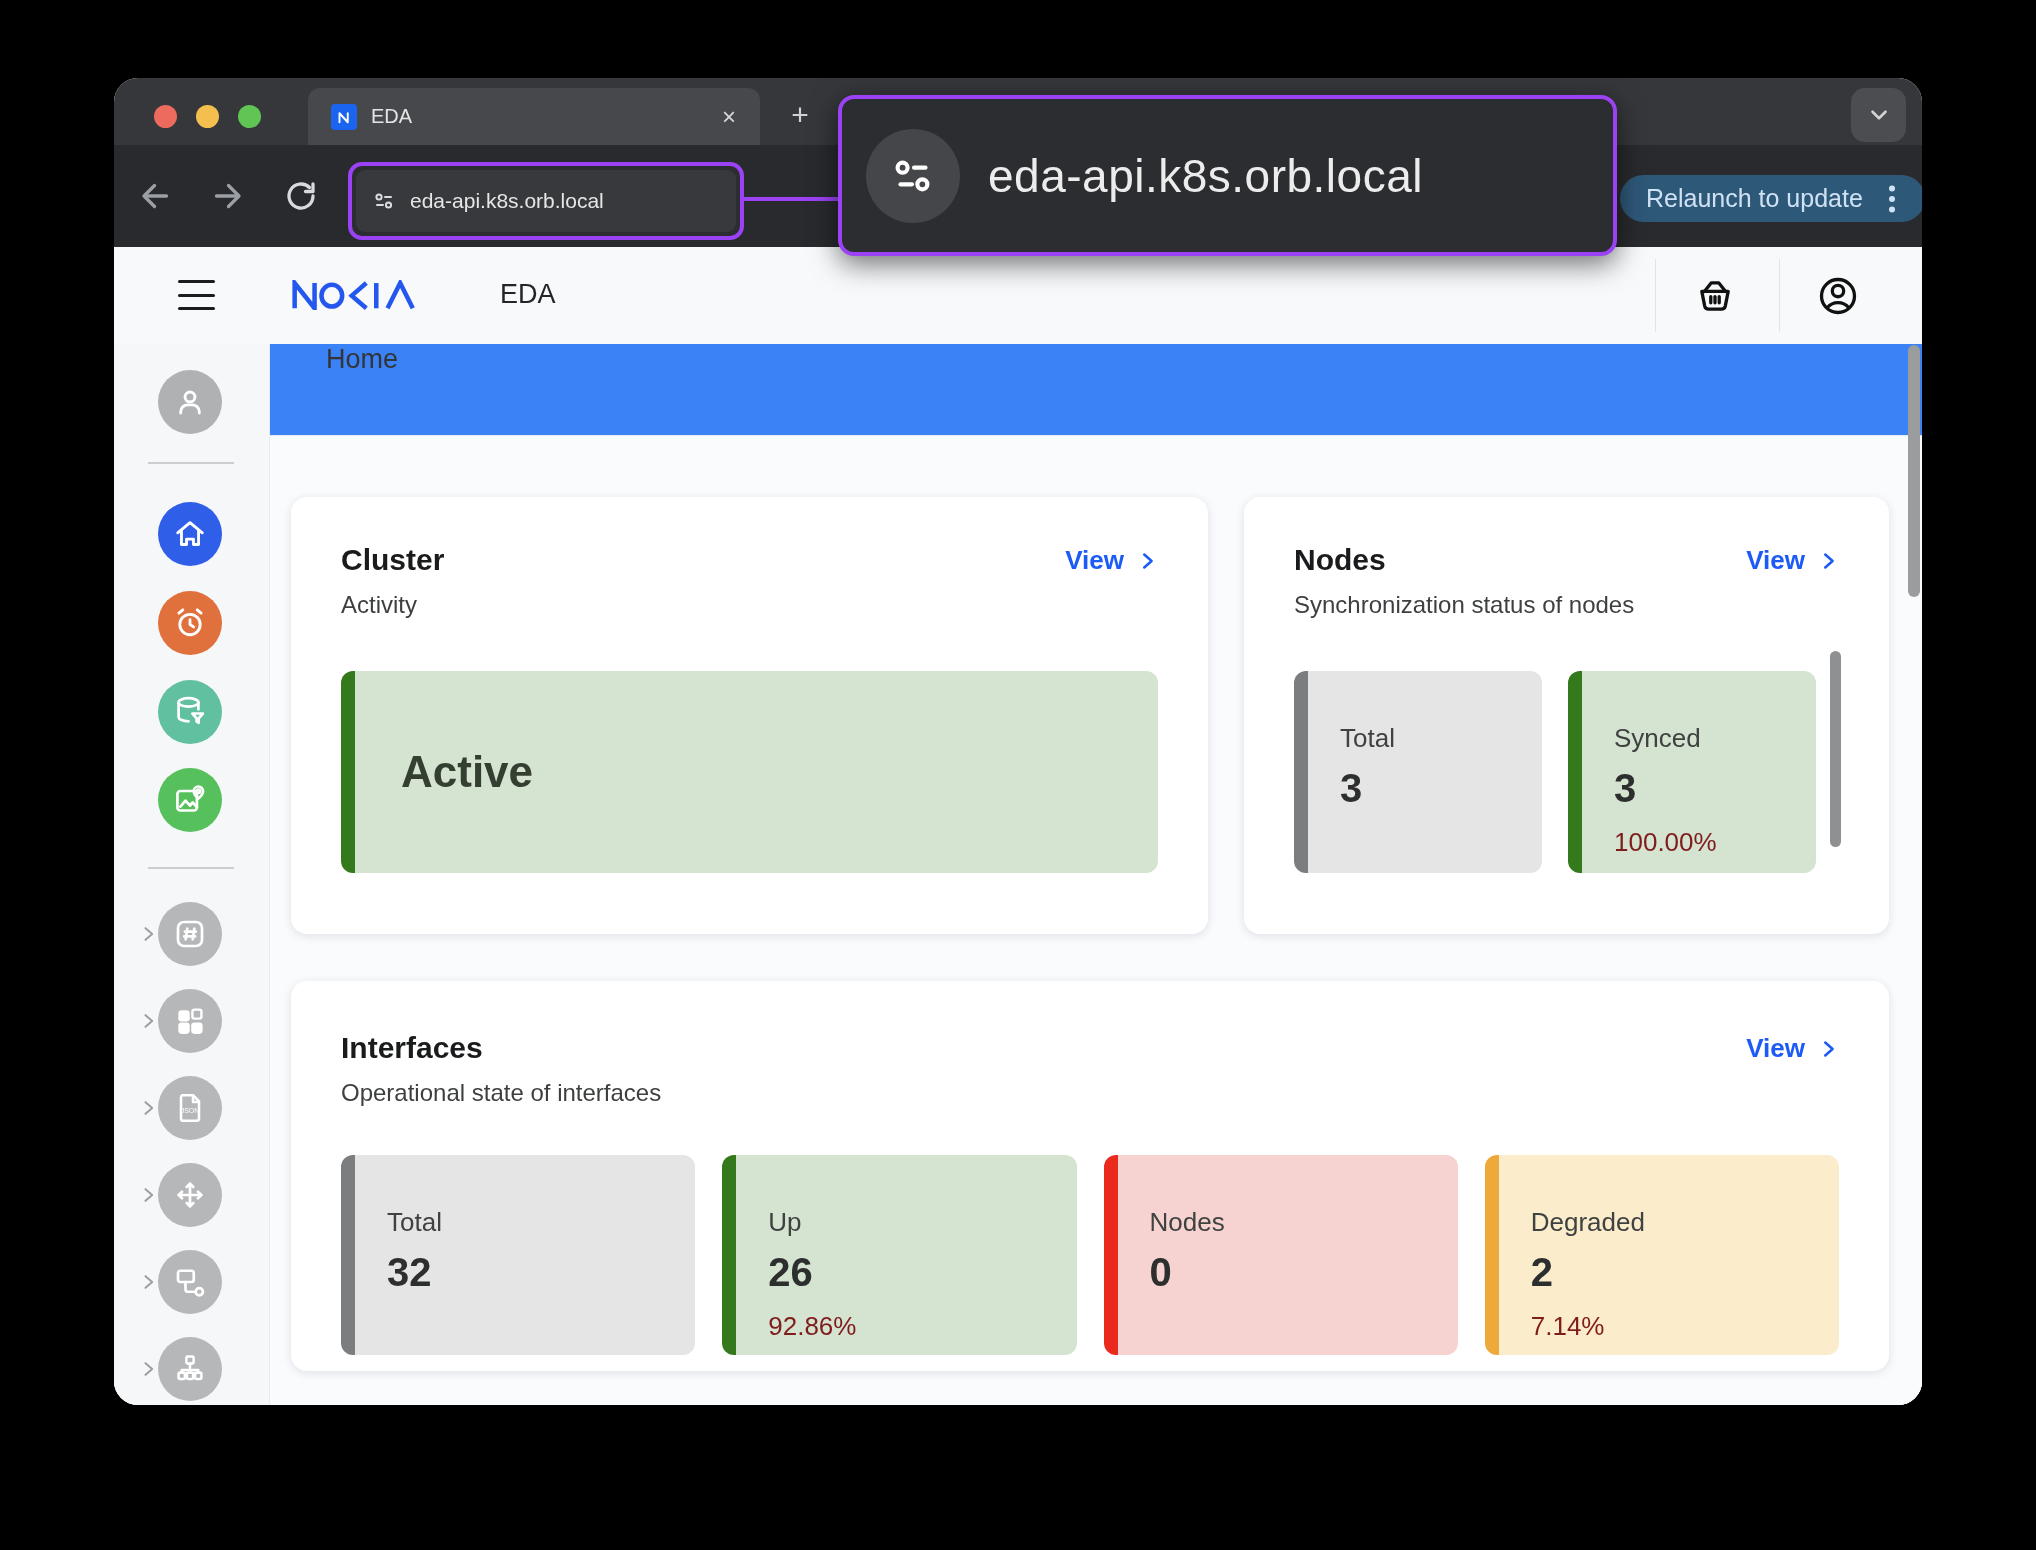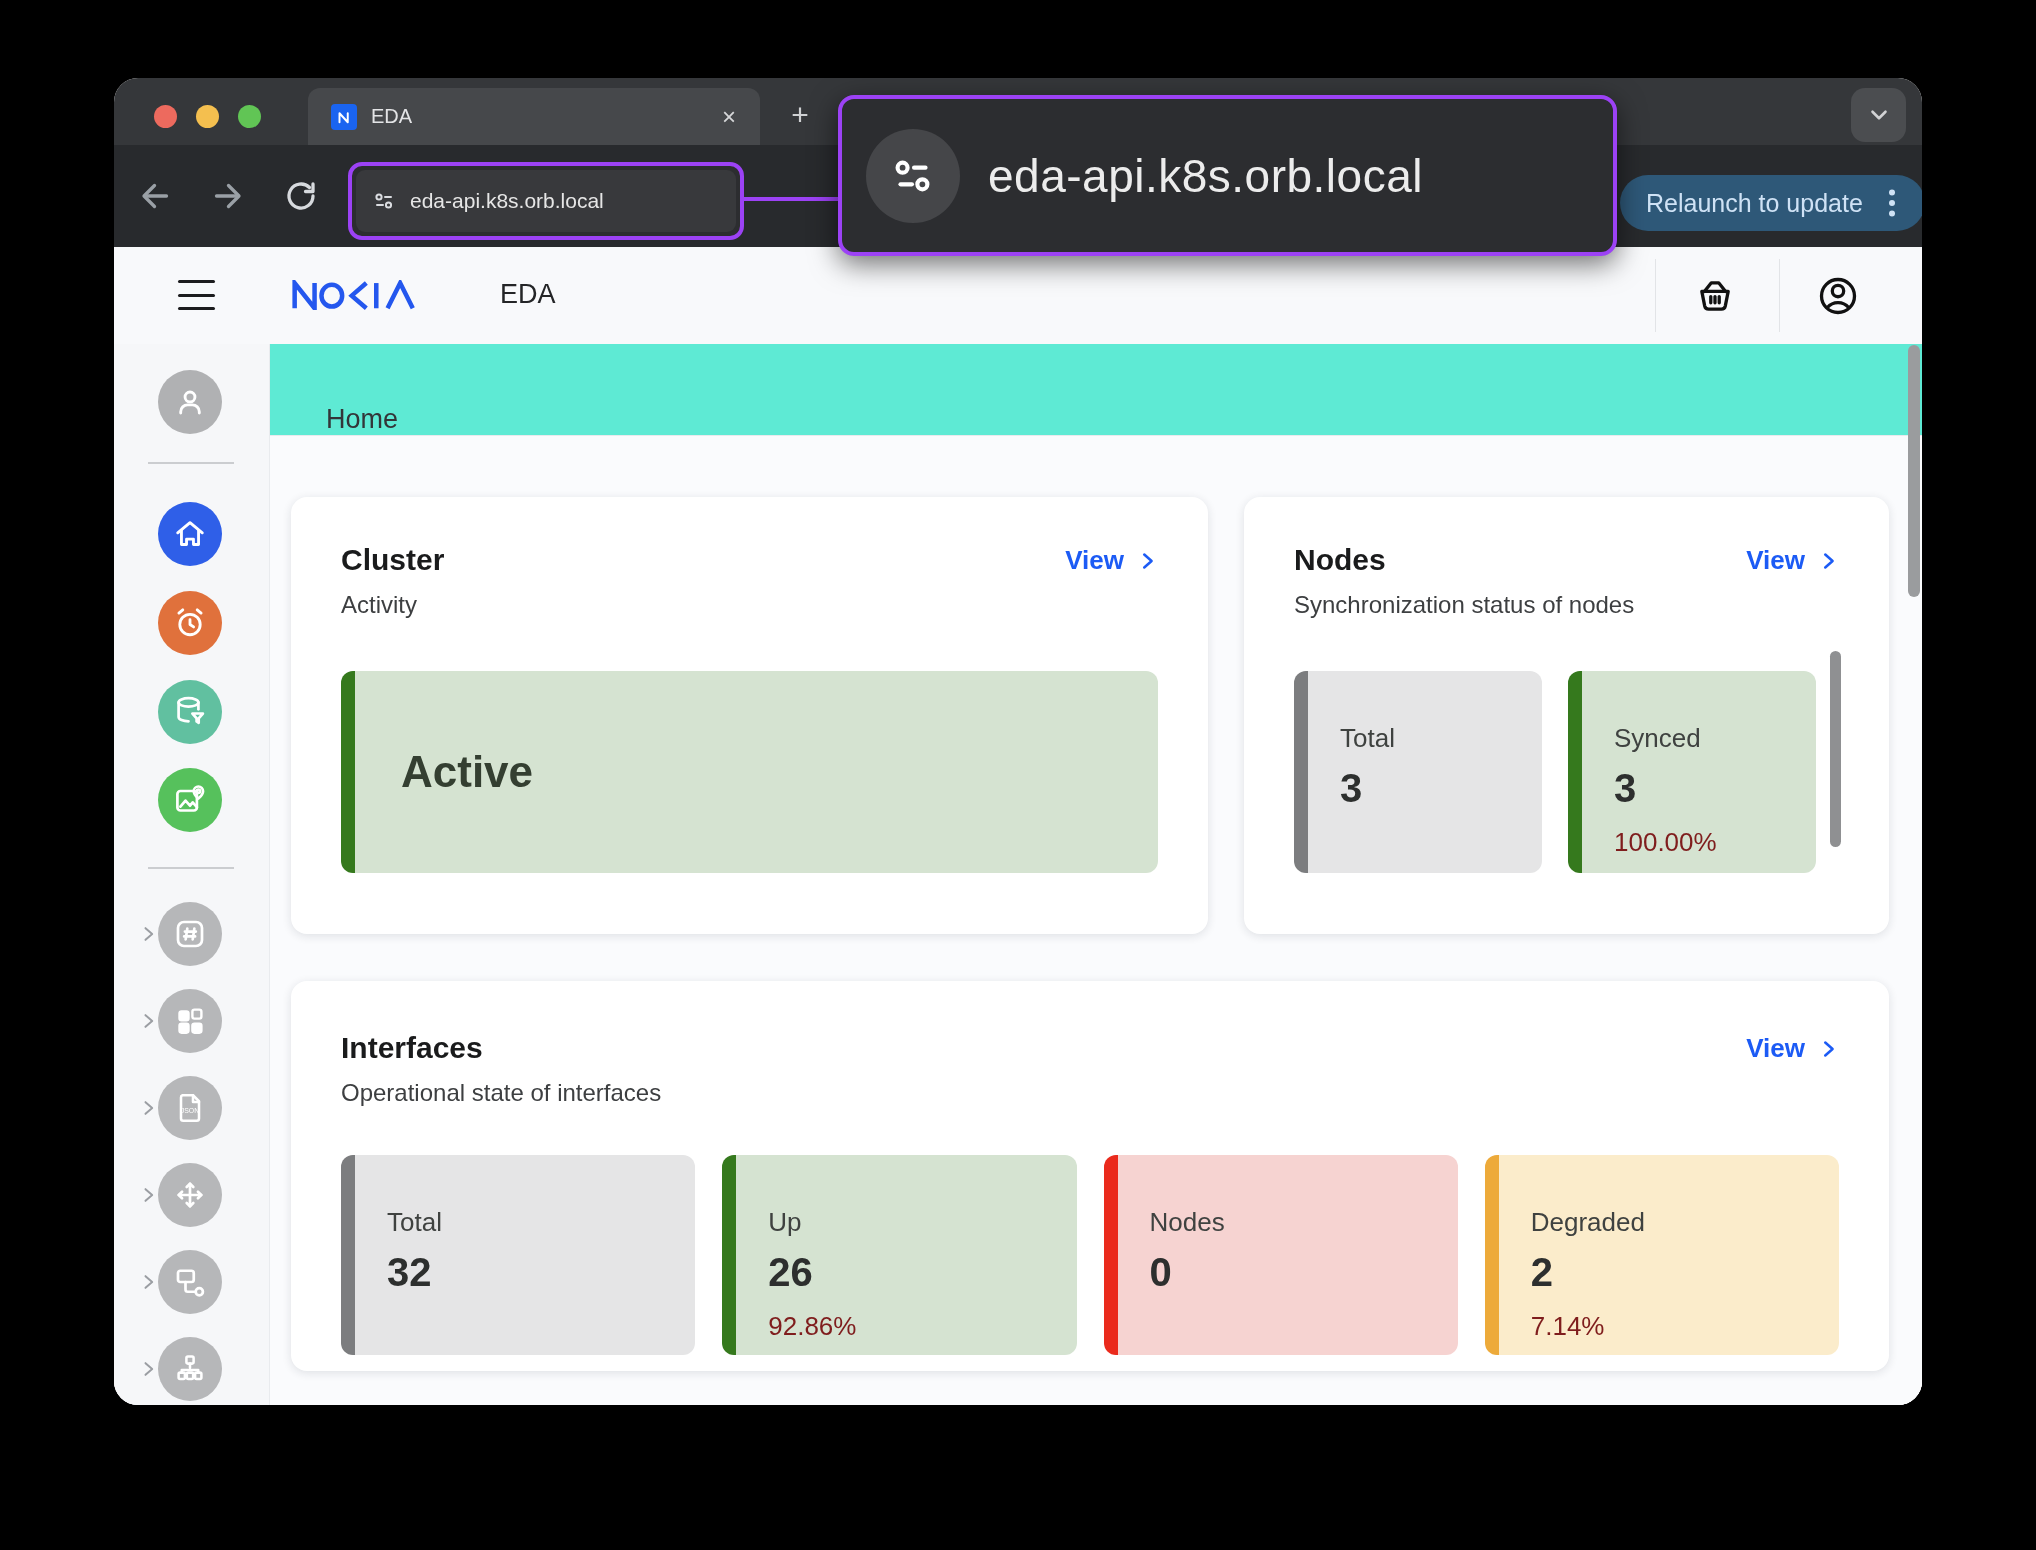--- a/index.html
+++ b/index.html
@@ -41,21 +41,21 @@
 
   .connector { position:absolute; left:626px; top:119px; width:100px; height:4px; background:#9c42f5; z-index:2; }
 
   .callout { position:absolute; left:724px; top:17px; width:779px; height:161px; background:#2c2d30;
              border:4px solid #9c42f5; border-radius:16px; z-index:4;
              display:flex; align-items:center; box-shadow:0 8px 28px rgba(0,0,0,.55); }
   .callout-badge { width:94px; height:94px; border-radius:50%; background:#454649; margin-left:24px;
                    display:flex; align-items:center; justify-content:center; flex:0 0 auto; }
   .callout-url { color:#ececec; font-size:46px; margin-left:28px; letter-spacing:.5px; white-space:nowrap; }
 
-  .relaunch { position:absolute; left:1506px; top:97px; height:56px; padding:0 20px 0 26px;
+  .relaunch { position:absolute; left:1506px; top:97px; height:47px; padding:0 20px 0 26px;
               background:#2e5878; border-radius:28px; display:flex; align-items:center; z-index:1; }
   .relaunch-label { color:#cfe2f5; font-size:25px; white-space:nowrap; }
   .relaunch .dots { margin-left:16px; }
 
   
   .app { position:absolute; left:0; top:169px; width:100%; height:1158px; background:#fff; }
   .app-header { position:relative; height:97px; background:#f8f9fb; }
   .hamburger { position:absolute; left:64px; top:33px; width:37px; height:30px;
                display:flex; flex-direction:column; justify-content:space-between; }
   .hamburger span { display:block; height:3px; background:#1c1c1e; border-radius:2px; }
@@ -69,21 +69,21 @@
 
   .app-body { position:absolute; left:0; top:97px; right:0; bottom:0; display:flex; }
 
   .sidebar { position:relative; width:156px; background:#f6f7f9; border-right:1px solid #e9ebee; flex:0 0 auto; }
   .s-circle { position:absolute; left:44px; width:64px; height:64px; border-radius:50%;
               display:flex; align-items:center; justify-content:center; }
   .s-div { position:absolute; left:34px; width:86px; height:2px; background:#cbcdd0; }
   .s-chevron { position:absolute; left:24px; width:20px; height:20px; }
 
   .content { position:relative; flex:1; background:#fff; overflow:hidden; }
-  .crumb-row { position:relative; height:92px; display:flex; align-items:flex-end; border-bottom:1px solid #e8eaed; background:#5eead4; }
+  .crumb-row { position:relative; height:92px; display:flex; align-items:flex-start; border-bottom:1px solid #e8eaed; background:#3b82f6; }
   .crumb { margin-left:56px; font-size:27px; color:#333538; }
   .page { position:absolute; left:0; top:92px; right:0; bottom:0; background:#fafbfd; padding:61px 33px 0 21px; }
   .page-scroll { position:absolute; right:2px; top:1px; width:12px; height:252px; background:#9a9c9e; border-radius:6px; z-index:5; }
 
   .row1 { display:flex; gap:36px; }
   .card { background:#fff; border-radius:16px; box-shadow:0 2px 10px rgba(27,35,46,.12); position:relative; }
   .card-cluster { width:917px; height:437px; padding:46px 50px 0 50px; }
   .card-nodes { flex:1; height:437px; padding:46px 50px 0 50px; }
   .card-interfaces { width:100%; height:390px; margin-top:47px; padding:50px 50px 4px 50px; }
 

